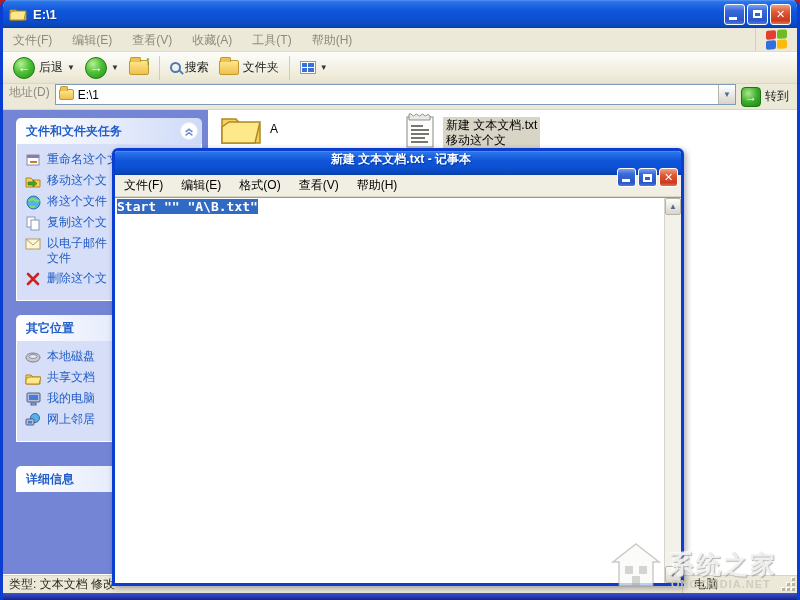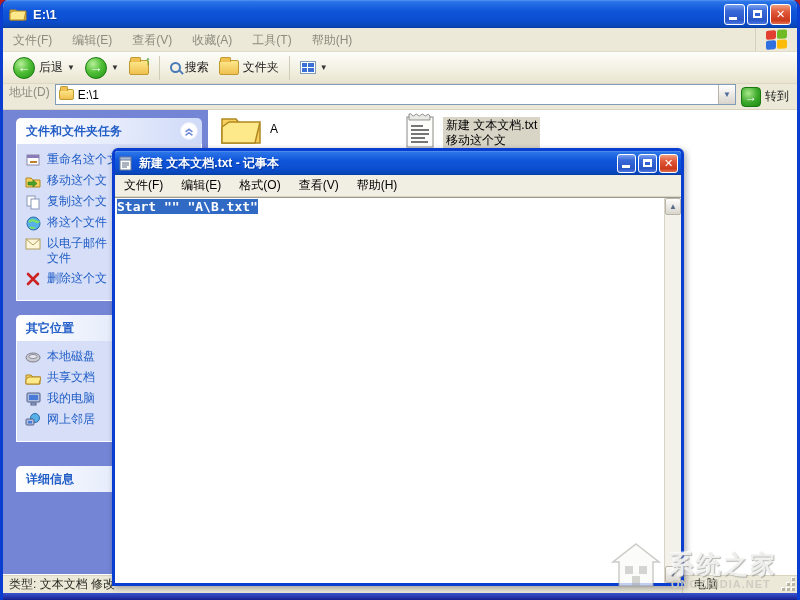--- a/index.html
+++ b/index.html
@@ -102,21 +102,21 @@
   .grip i { position:absolute; width:3px; height:3px; background:#b8b4a4; box-shadow:-1px -1px 0 #fff; }
   .grip i:nth-child(1){right:0;bottom:0;} .grip i:nth-child(2){right:5px;bottom:0;}
   .grip i:nth-child(3){right:0;bottom:5px;} .grip i:nth-child(4){right:10px;bottom:0;}
   .grip i:nth-child(5){right:5px;bottom:5px;} .grip i:nth-child(6){right:0;bottom:10px;}
   .bottomstrip { height:7px; flex:none; background:linear-gradient(180deg,#3a55d0,var(--c-bottom-strip,#16208e)); }
 
   
   .notepad { position:absolute; left:112px; top:148px; width:572px; height:438px; z-index:10;
     border:3px solid var(--c-border-blue,#0a3ed0); border-radius:6px 6px 0 0;
     background:#ece9d8; display:flex; flex-direction:column; box-shadow:2px 2px 6px rgba(0,0,30,.35); }
-  .notepad .titlebar { height:24px; font-size:12px; padding:0 3px; border-radius:3px 3px 0 0; }
+  .notepad .titlebar { height:24px; font-size:12px; padding:0 3px; border-radius:3px 3px 0 0;flex-direction:column; }
   .notepad .winbtn { width:19px; height:19px; }
   .np-menubar { height:22px; flex:none; display:flex; align-items:center; background:#f1efe3;
     border-bottom:1px solid #d8d5c4; color:#000; }
   .np-menubar .mitem { padding:3px 9px; color:#000; }
   .np-body { flex:1; display:flex; min-height:0; border-top:1px solid #9a9a8e; background:#fff; }
   .np-text { flex:1; font-family:"DejaVu Sans Mono","Liberation Mono",monospace;
     font-weight:bold; font-size:13px; padding:1px 0 0 2px; color:#000; white-space:pre; }
   .np-text .sel { background:var(--c-selection,#316ac5); color:#fff; }
   .np-scroll { width:17px; flex:none; background:#f2f1ea; border-left:1px solid #d8d5c8;
     display:flex; flex-direction:column; justify-content:space-between; }
@@ -257,36 +257,36 @@
               <span class="ticon">
                 <svg width="16" height="14" viewBox="0 0 16 14">
                     <path d="M1 4 h5 l2 2 h7 v7 h-14 z" fill="#f7d060" stroke="#b08820"></path>
                     <path d="M3 8 h5 v-2 l4 3.5 -4 3.5 v-2 h-5 z" fill="#4aa02c" stroke="#2a7a14" stroke-width=".6"></path>
                   </svg>
               </span>
               <span>移动这个文</span>
             </div>
             <div class="task">
               <span class="ticon">
-                <svg width="14" height="15" viewBox="0 0 14 15">
-                    <rect x="1" y="1" width="8" height="10" fill="#fff" stroke="#8898b8"></rect>
-                    <rect x="5" y="4" width="8" height="10" fill="#fff" stroke="#8898b8"></rect>
-                  </svg>
-              </span>
-              <span>复制这个文</span>
-            </div>
-            <div class="task">
-              <span class="ticon">
                 <svg width="15" height="15" viewBox="0 0 15 15">
                     <circle cx="7.5" cy="7.5" r="6.5" fill="#58b0e8" stroke="#2a6ea8"></circle>
                     <path d="M3 6 q3 -3 6 -1 q3 2 4 0" fill="none" stroke="#7adf6a" stroke-width="2.4"></path>
                     <path d="M4 11 q2 1.6 5 .6" fill="none" stroke="#7adf6a" stroke-width="2"></path>
                   </svg>
               </span>
               <span>将这个文件</span>
+            </div>
+            <div class="task">
+              <span class="ticon">
+                <svg width="14" height="15" viewBox="0 0 14 15">
+                    <rect x="1" y="1" width="8" height="10" fill="#fff" stroke="#8898b8"></rect>
+                    <rect x="5" y="4" width="8" height="10" fill="#fff" stroke="#8898b8"></rect>
+                  </svg>
+              </span>
+              <span>复制这个文</span>
             </div>
             <div class="task">
               <span class="ticon">
                 <svg width="16" height="12" viewBox="0 0 16 12">
                     <rect x="1" y="1" width="14" height="10" fill="#fdf6d8" stroke="#b0a060"></rect>
                     <path d="M1 1 l7 6 7 -6" fill="none" stroke="#b0a060"></path>
                   </svg>
               </span>
               <span><span>以电子邮件</span><br><span>文件</span></span>
             </div>

